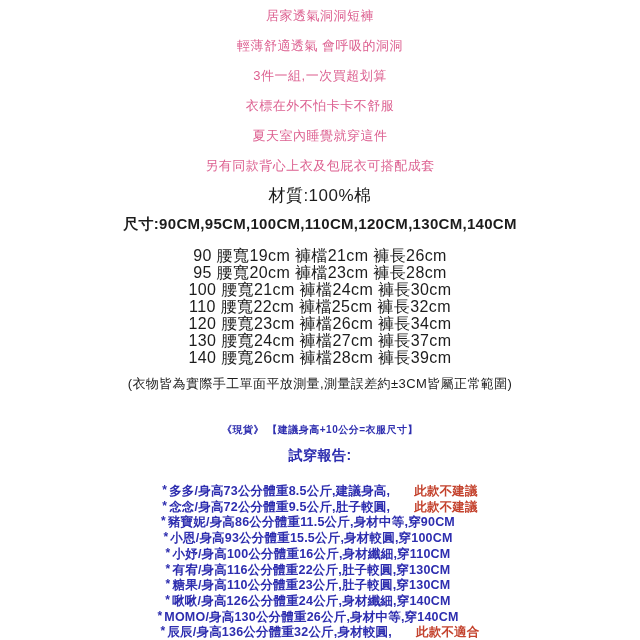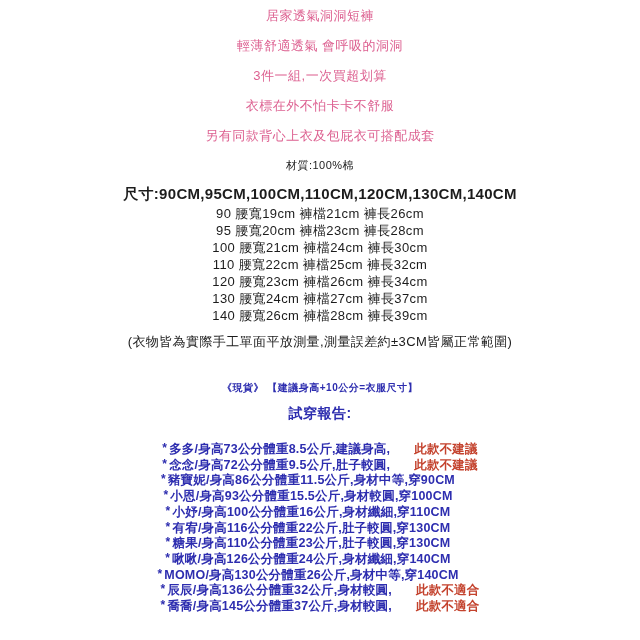--- a/index.html
+++ b/index.html
@@ -7,27 +7,27 @@
     width:640px;height:640px;overflow:hidden;background:#ffffff;
     font-family:"Liberation Sans","DejaVu Sans",sans-serif;
     -webkit-font-smoothing:antialiased;
   }
   .page{width:640px;height:640px;text-align:center;padding-top:9px;box-sizing:border-box;}
   .intro-line{
     margin:0 0 17px 0;font-size:13px;line-height:13px;font-weight:normal;
     color:var(--pink);letter-spacing:0.5px;
   }
   .material-line{
-    margin:17px 0 0 0;font-size:11px;line-height:13px;color:var(--black);letter-spacing:0.5px;
+    margin:17px 0 0 0;font-size:17px;line-height:13px;color:var(--black);letter-spacing:0.5px;
   }
   .size-heading{
     margin:14px 0 0 0;font-size:15px;line-height:15px;font-weight:bold;
     color:var(--black);letter-spacing:0.3px;
   }
-  .size-rows{margin:4px 0 0 0;font-size:13px;line-height:17px;color:var(--black);letter-spacing:0.4px;}
+  .size-rows{margin:16px 0 0 0;font-size:16px;line-height:17px;color:var(--black);letter-spacing:0.4px;}
   .size-row{margin:0;}
   .note-line{
     margin:11px 0 0 0;font-size:13px;line-height:13px;color:var(--black);letter-spacing:0.4px;text-align:center;
   }
   .stock-line{
     margin:33px 0 0 0;font-size:10px;line-height:14px;font-weight:bold;
     color:var(--blue);letter-spacing:0.5px;
   }
   .report-title{
     margin:11px 0 0 0;font-size:14px;line-height:14px;font-weight:bold;
@@ -40,20 +40,21 @@
 </style>
 </head>
 <body style="--pink: #dd6191; --black: #1c1c1c; --blue: #2d2daf; --red: #c4432e;">
 
 <div class="page">
 
   <p class="intro-line">居家透氣洞洞短褲</p>
   <p class="intro-line">輕薄舒適透氣 會呼吸的洞洞</p>
   <p class="intro-line">3件一組,一次買超划算</p>
   <p class="intro-line">衣標在外不怕卡卡不舒服</p>
+  <p class="intro-line">夏天室內睡覺就穿這件</p>
   <p class="intro-line">另有同款背心上衣及包屁衣可搭配成套</p>
 
   <p class="material-line">材質:100%棉</p>
 
   <p class="size-heading">尺寸:90CM,95CM,100CM,110CM,120CM,130CM,140CM</p>
 
   <div class="size-rows">
     <p class="size-row">90 腰寬19cm 褲檔21cm 褲長26cm</p>
     <p class="size-row">95 腰寬20cm 褲檔23cm 褲長28cm</p>
     <p class="size-row">100 腰寬21cm 褲檔24cm 褲長30cm</p>

